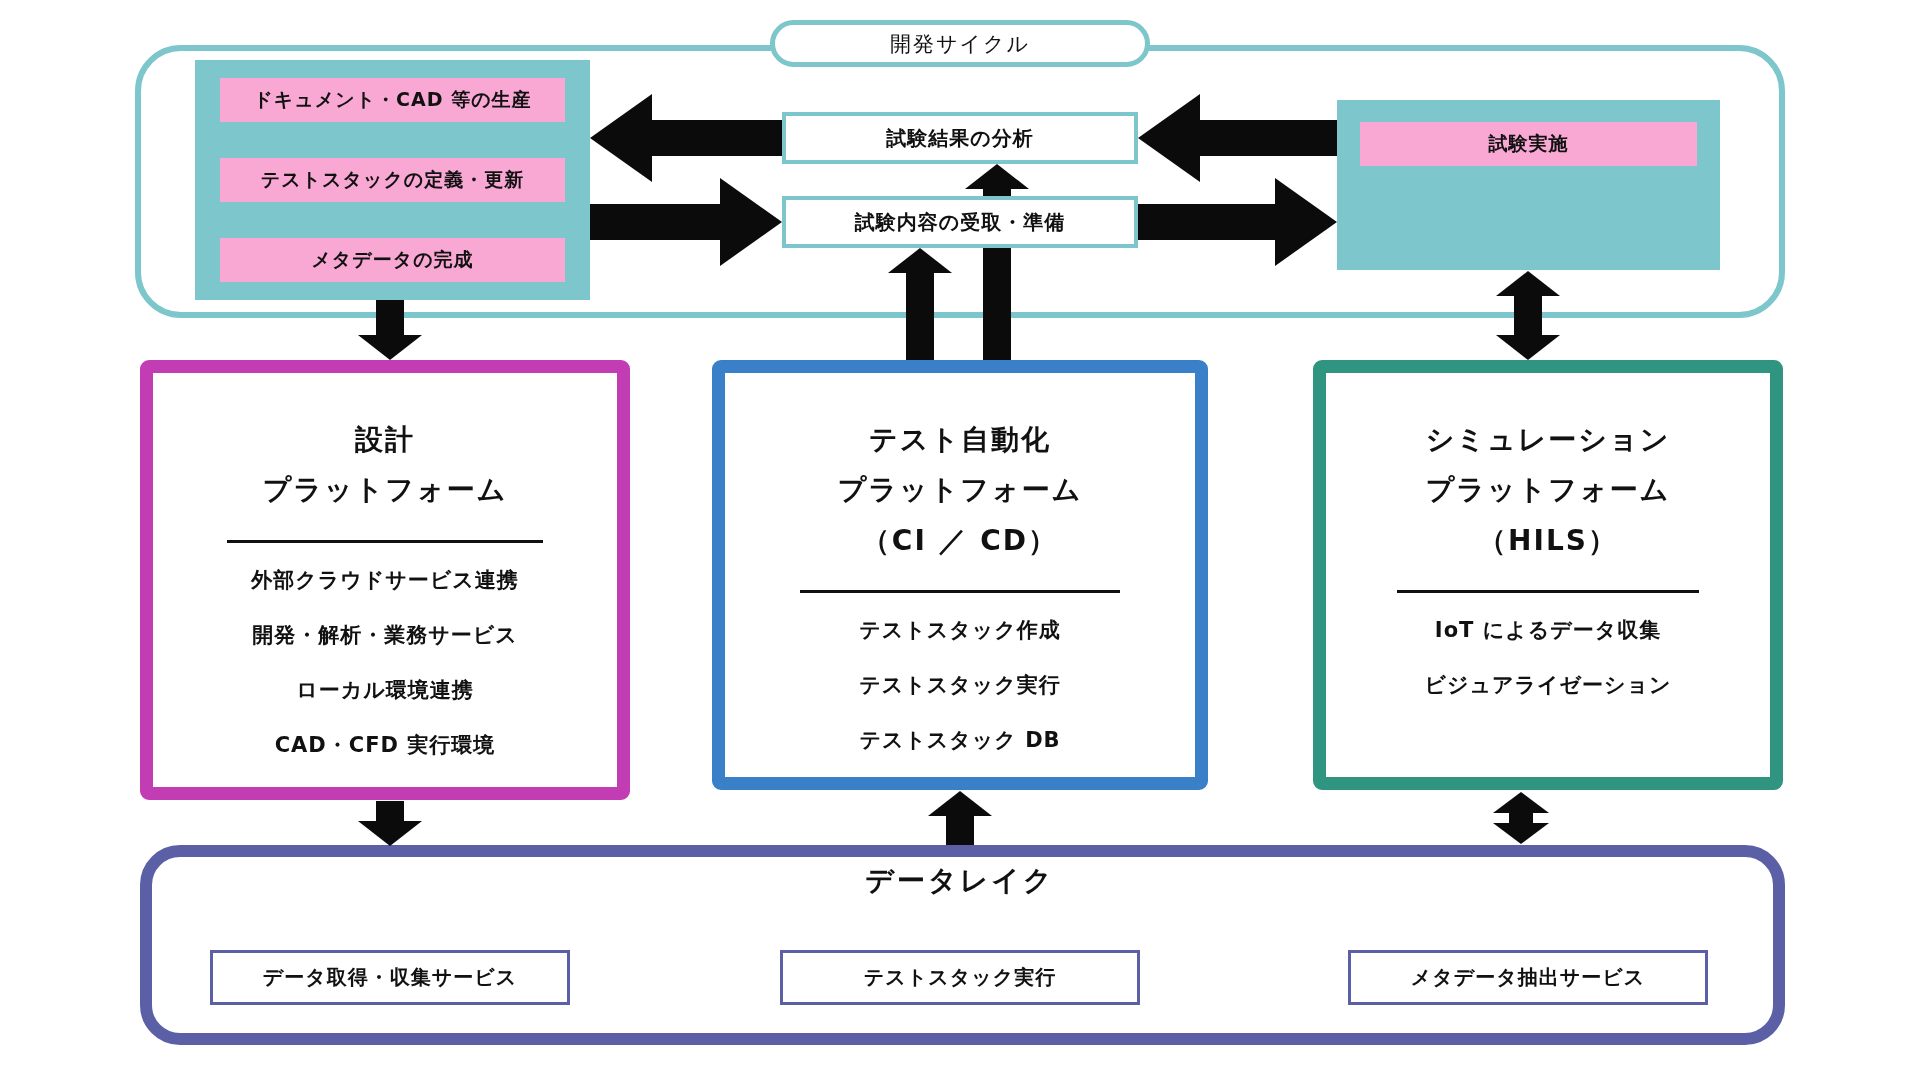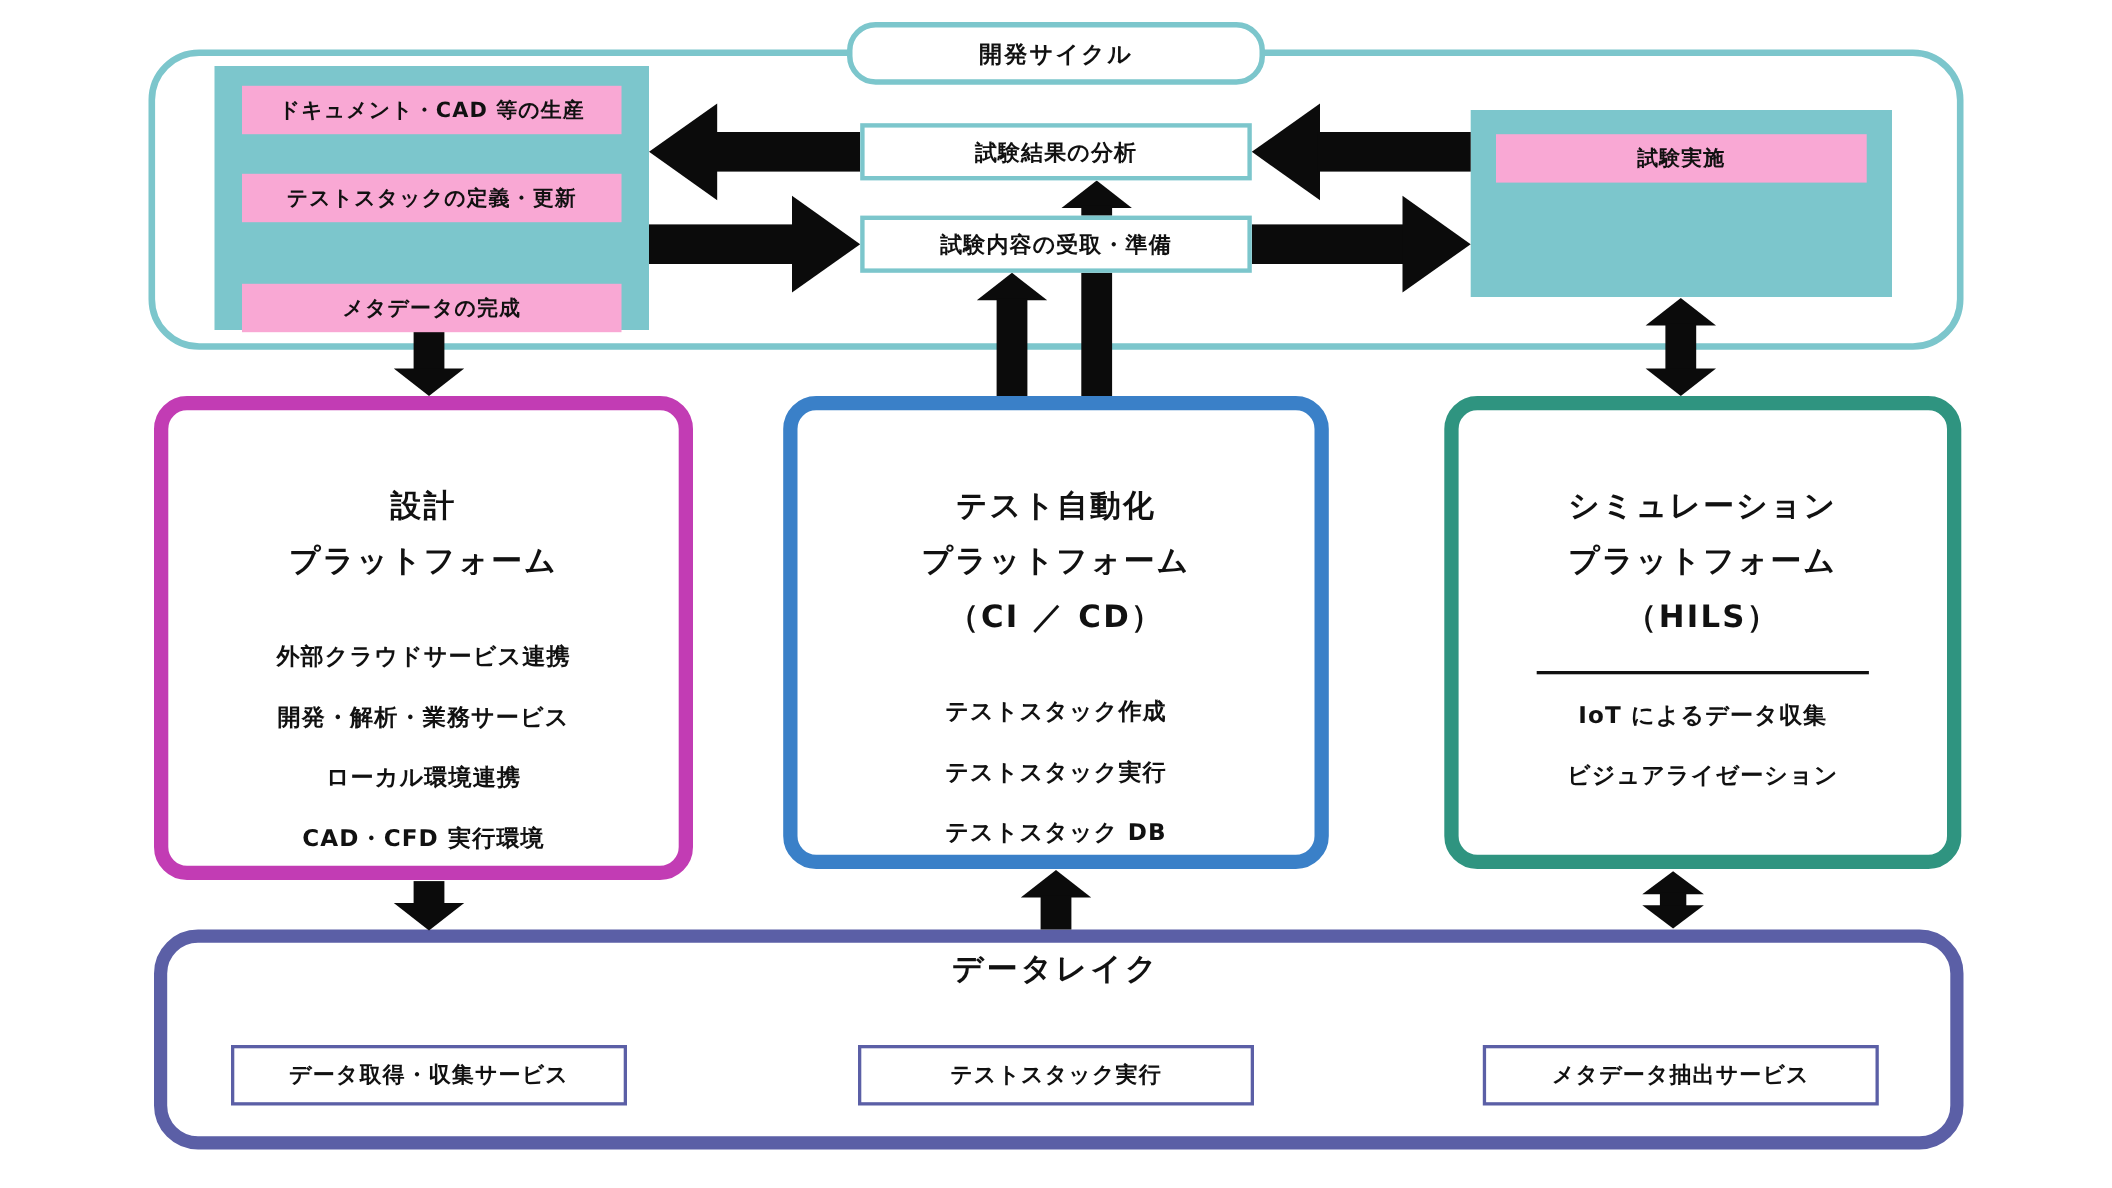--- a/index.html
+++ b/index.html
@@ -16,41 +16,41 @@
   .stage{
     position:relative;width:1920px;height:1080px;background:#ffffff;overflow:hidden;
     font-family:"DejaVu Sans","Liberation Sans",sans-serif;color:var(--text);
   }
   
   .cycle{
     position:absolute;left:135px;top:45px;width:1650px;height:273px;
     border:6px solid var(--teal);border-radius:46px;z-index:0;background:#fff;
   }
   .cycle-pill{
-    position:absolute;left:770px;top:20px;width:380px;height:57px;z-index:2;
+    position:absolute;left:770px;top:20px;width:380px;height:47px;z-index:2;
     background:#fff;border:5px solid var(--teal);border-radius:26px;
     display:flex;align-items:center;justify-content:center;
-    font-size:21px;font-weight:700;letter-spacing:2px;
+    font-size:21px;font-weight:400;letter-spacing:2px;
   }
   .teal-group{position:absolute;background:var(--teal);z-index:2;}
   .tg-left{left:195px;top:60px;width:395px;height:240px;}
   .tg-right{left:1337px;top:100px;width:383px;height:170px;}
   .wbox{
     position:absolute;background:#f9a8d4;display:flex;align-items:center;justify-content:center;
     font-size:19px;font-weight:700;letter-spacing:1px;z-index:4;
   }
   .cbox{
     position:absolute;background:#fff;border:4px solid var(--teal);z-index:4;
     display:flex;align-items:center;justify-content:center;
     font-size:20px;font-weight:700;letter-spacing:1px;
   }
   
   .platform{
-    position:absolute;background:#fff;border:13px solid;border-radius:30px;z-index:2;
-    display:flex;flex-direction:column;align-items:center;padding-top:62px;
+    position:absolute;background:#fff;border:13px solid;border-radius:9px;z-index:2;
+    display:flex;flex-direction:column;align-items:center;padding-top:42px;
   }
   .p-design{left:140px;top:360px;width:490px;height:440px;border-color:var(--magenta);}
   .p-test{left:712px;top:360px;width:496px;height:430px;border-color:var(--blue);}
   .p-sim{left:1290px;top:360px;width:470px;height:430px;border-color:var(--green);margin-left:23px;}
   .p-title{font-size:28px;font-weight:800;line-height:1.8;letter-spacing:2px;text-align:center;}
   .p-divider{height:3px;background:#111;width:68%;margin:24px auto 10px auto;}
   .p-item{font-size:21px;font-weight:700;line-height:1;margin:17px 0;letter-spacing:1px;}
   
   .datalake{
     position:absolute;left:140px;top:845px;width:1645px;height:200px;z-index:2;
@@ -82,21 +82,21 @@
 <body>
 
 <div class="stage">
 
   <div class="cycle"></div>
   <div class="cycle-pill">開発サイクル</div>
 
   <div class="teal-group tg-left"></div>
   <div class="wbox" style="left:220px;top:78px;width:345px;height:44px;">ドキュメント・CAD 等の生産</div>
   <div class="wbox" style="left:220px;top:158px;width:345px;height:44px;">テストスタックの定義・更新</div>
-  <div class="wbox" style="left:220px;top:238px;width:345px;height:44px;margin-top:20px;">メタデータの完成</div>
+  <div class="wbox" style="left:220px;top:238px;width:345px;height:44px;">メタデータの完成</div>
 
   <div class="cbox" style="left:782px;top:112px;width:356px;height:52px;">試験結果の分析</div>
   <div class="cbox" style="left:782px;top:196px;width:356px;height:52px;">試験内容の受取・準備</div>
 
   <div class="teal-group tg-right"></div>
   <div class="wbox" style="left:1360px;top:122px;width:337px;height:44px;">試験実施</div>
 
   <div class="arr">
     <div class="tri tri-left" style="left:590px;top:94px;"></div>
     <div class="shaft" style="left:650px;top:120px;width:132px;height:36px;"></div>

